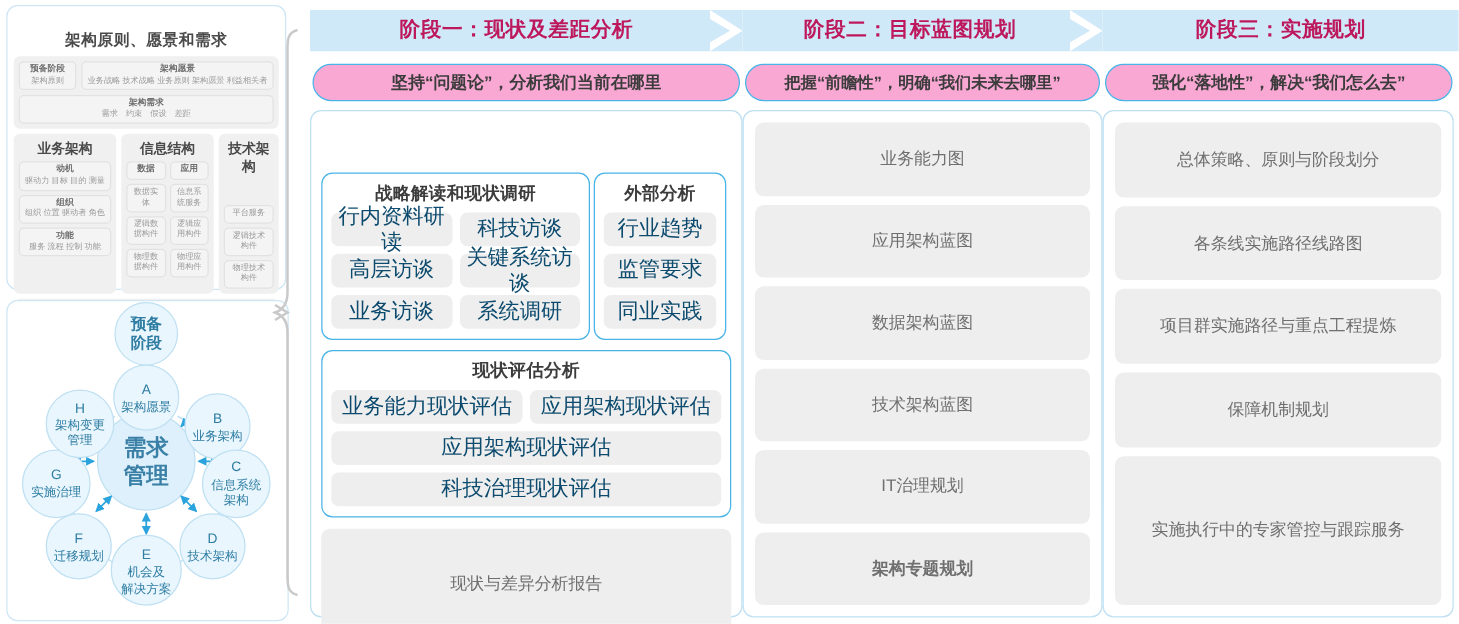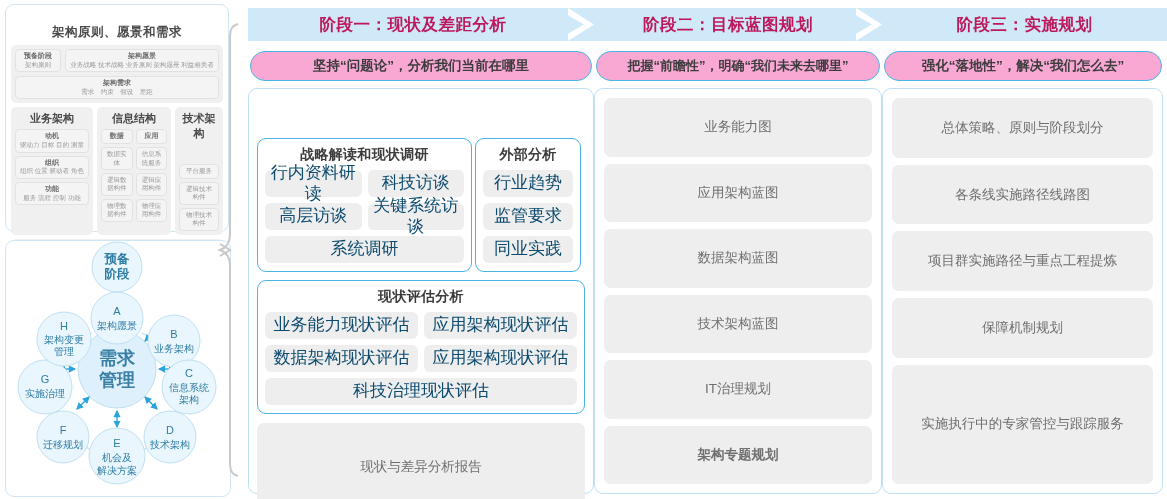--- a/index.html
+++ b/index.html
@@ -312,20 +312,21 @@
         <div class="grp-title">战略解读和现状调研</div>
         <div class="chip-row">
           <div class="chip">行内资料研读</div>
           <div class="chip">科技访谈</div>
         </div>
         <div class="chip-row">
           <div class="chip">高层访谈</div>
           <div class="chip">关键系统访谈</div>
         </div>
         <div class="chip-row">
+          <div class="chip">业务访谈</div>
           <div class="chip">系统调研</div>
         </div>
       </div>
 
       <div class="grp" style="width:106px;">
         <div class="grp-title">外部分析</div>
         <div class="chip-row">
           <div class="chip">行业趋势</div>
         </div>
         <div class="chip-row">
@@ -337,21 +338,20 @@
       </div>
     </div>
 
     <div class="grp" style="margin-top:8px;">
       <div class="grp-title">现状评估分析</div>
       <div class="chip-row">
         <div class="chip">业务能力现状评估</div>
         <div class="chip">应用架构现状评估</div>
       </div>
       <div class="chip-row">
-        <div class="chip">数据架构现状评估</div>
         <div class="chip">应用架构现状评估</div>
       </div>
       <div class="chip-row">
         <div class="chip">科技治理现状评估</div>
       </div>
     </div>
 
     <div class="bigchip" style="margin-top:9px;height:88px;">现状与差异分析报告</div>
   </div>
 

